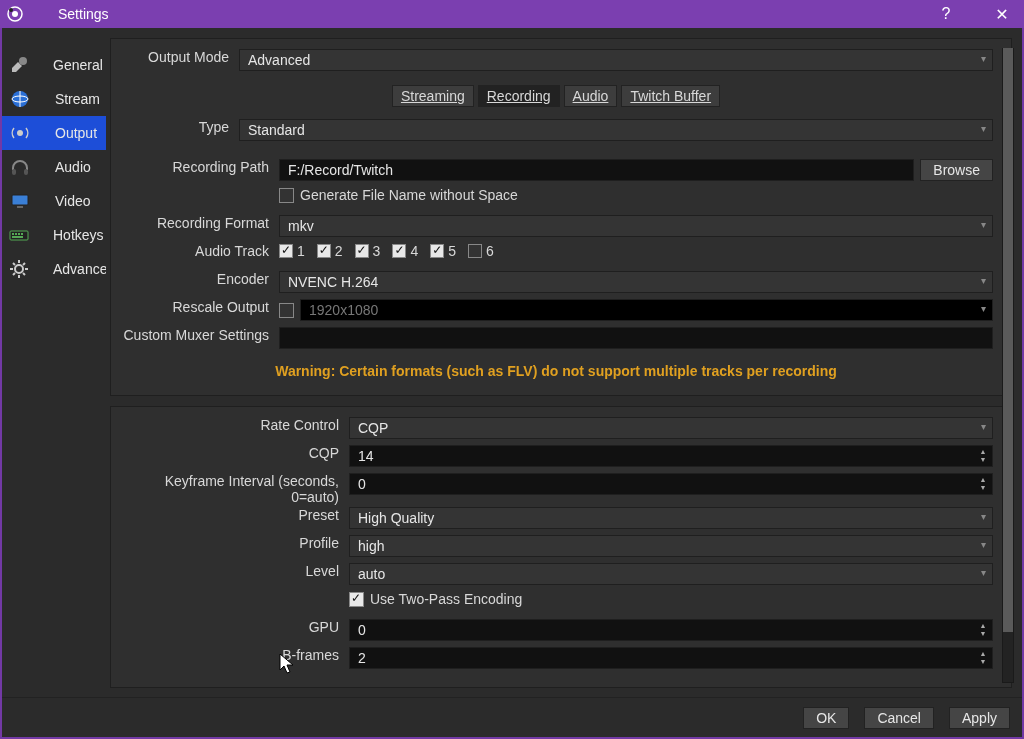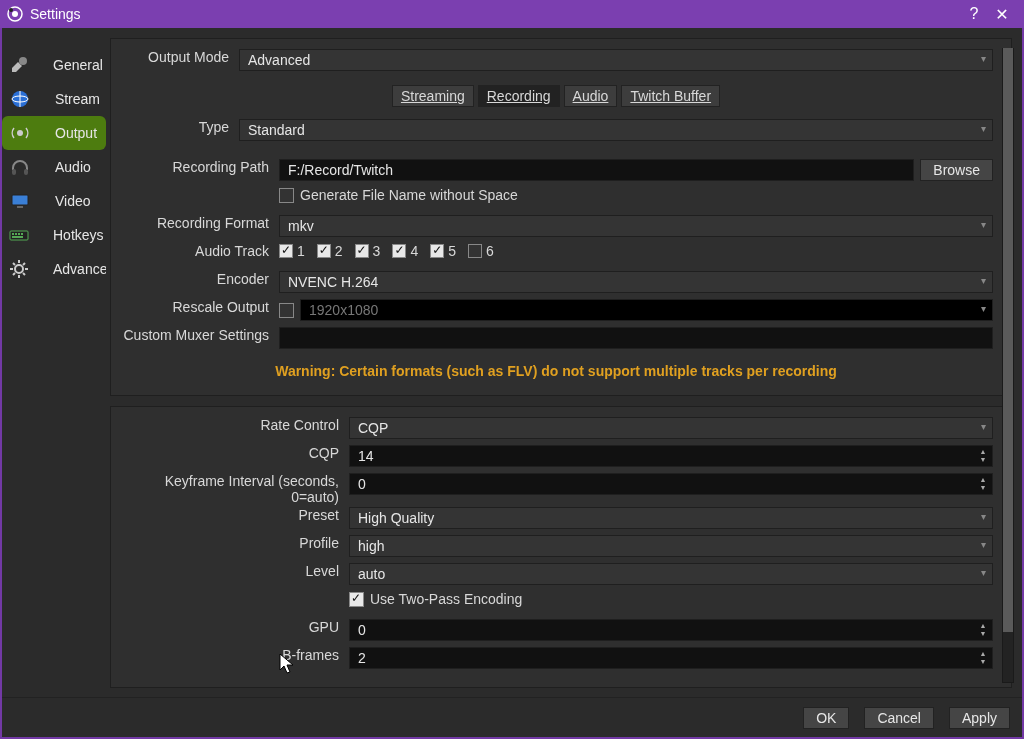--- a/index.html
+++ b/index.html
@@ -1,26 +1,26 @@
 <!DOCTYPE html>
 <html><head>
 <meta charset="utf-8">
 <style>
 * { box-sizing: border-box; margin: 0; padding: 0; }
 html, body { width: 1024px; height: 739px; font-family: "Segoe UI", Arial, sans-serif; font-size: 14px; color: #d8d8d8; background: #2b2b2b; overflow: hidden; }
-.titlebar { height: 28px; background: #7b3fb0; display: flex; align-items: center; color: #fff; padding: 0 8px 0 6px; }
+.titlebar { height: 28px; background: #7b3fb0; display: flex; align-items: center; color: #fff; padding: 0 8px 0 6px; gap: 28px; }
 .titlebar .icon { width: 18px; height: 18px; margin-right: 6px; position: relative; }
 .titlebar .icon svg { display: block; }
 .titlebar .title { flex: 1; font-size: 14px; }
 .titlebar .tbtn { width: 28px; text-align: center; font-size: 16px; cursor: pointer; }
 .window { position: relative; height: calc(739px - 28px); background: #2b2b2b; border: 2px solid #7239a5; border-top: none; display: flex; flex-direction: column; }
 .body { flex: 1; display: flex; overflow: hidden; }
 .sidebar { width: 104px; background: #2b2b2b; padding-top: 20px; }
 .sidebar .item { display: flex; align-items: center; height: 34px; padding: 0 6px; gap: 23px; color: #e6e6e6; cursor: pointer; overflow: hidden; white-space: nowrap; }
-.sidebar .item.sel { background: #4d7c0f; border-radius: 6px; }
+.sidebar .item.sel { background: #1d4ed8; }
 .sidebar .item .sicon { width: 24px; height: 24px; display: flex; align-items: center; justify-content: center; }
 .content { flex: 1; padding: 10px 10px 8px 4px; position: relative; overflow: hidden; }
 .scrollbar { position: absolute; right: 8px; top: 20px; bottom: 14px; width: 12px; }
 .scrollbar .track { position: absolute; inset: 0; background: #232323; border: 1px solid #1a1a1a; }
 .scrollbar .thumb { position: absolute; left: 1px; right: 1px; top: 0; height: 92%; background: #5a5a5a; }
 .panel { background: #2f2f2f; border: 1px solid #1f1f1f; margin-bottom: 10px; padding: 8px 18px 12px 8px; }
 .row { display: flex; align-items: flex-start; min-height: 26px; margin: 2px 0; }
 .row .lab { width: 230px; text-align: right; padding-right: 10px; color: #d8d8d8; font-size: 14px; }
 .lab.small { width: 120px; }
 .ctrl { flex: 1; display: flex; align-items: center; gap: 6px; }

